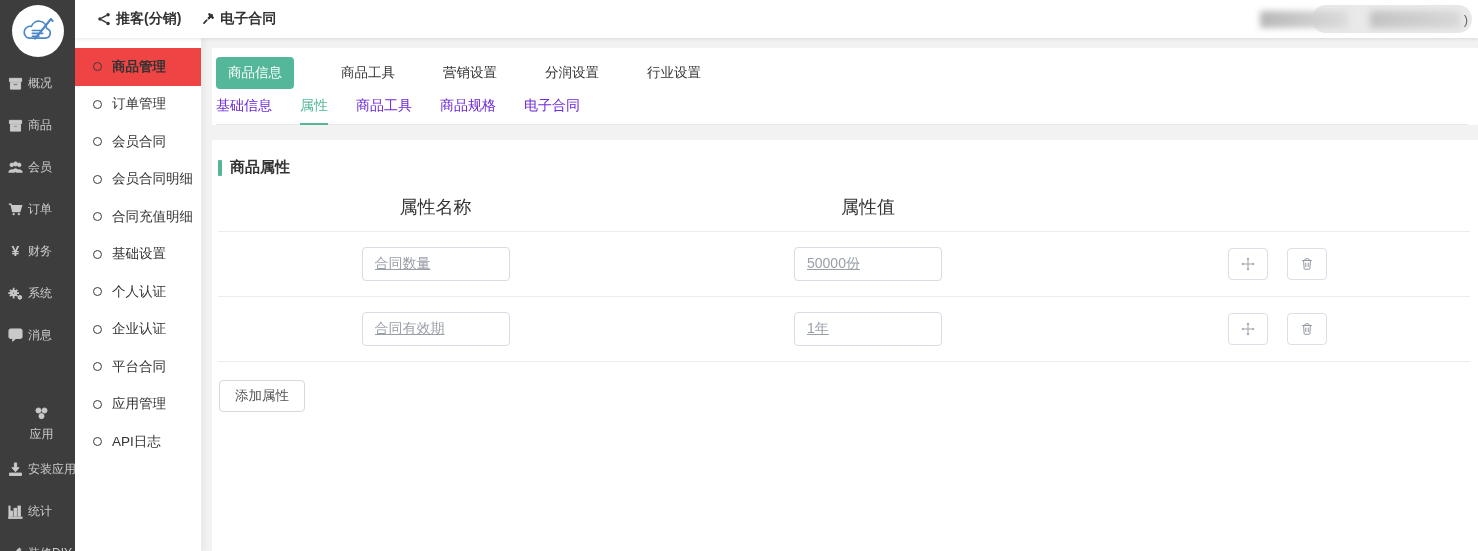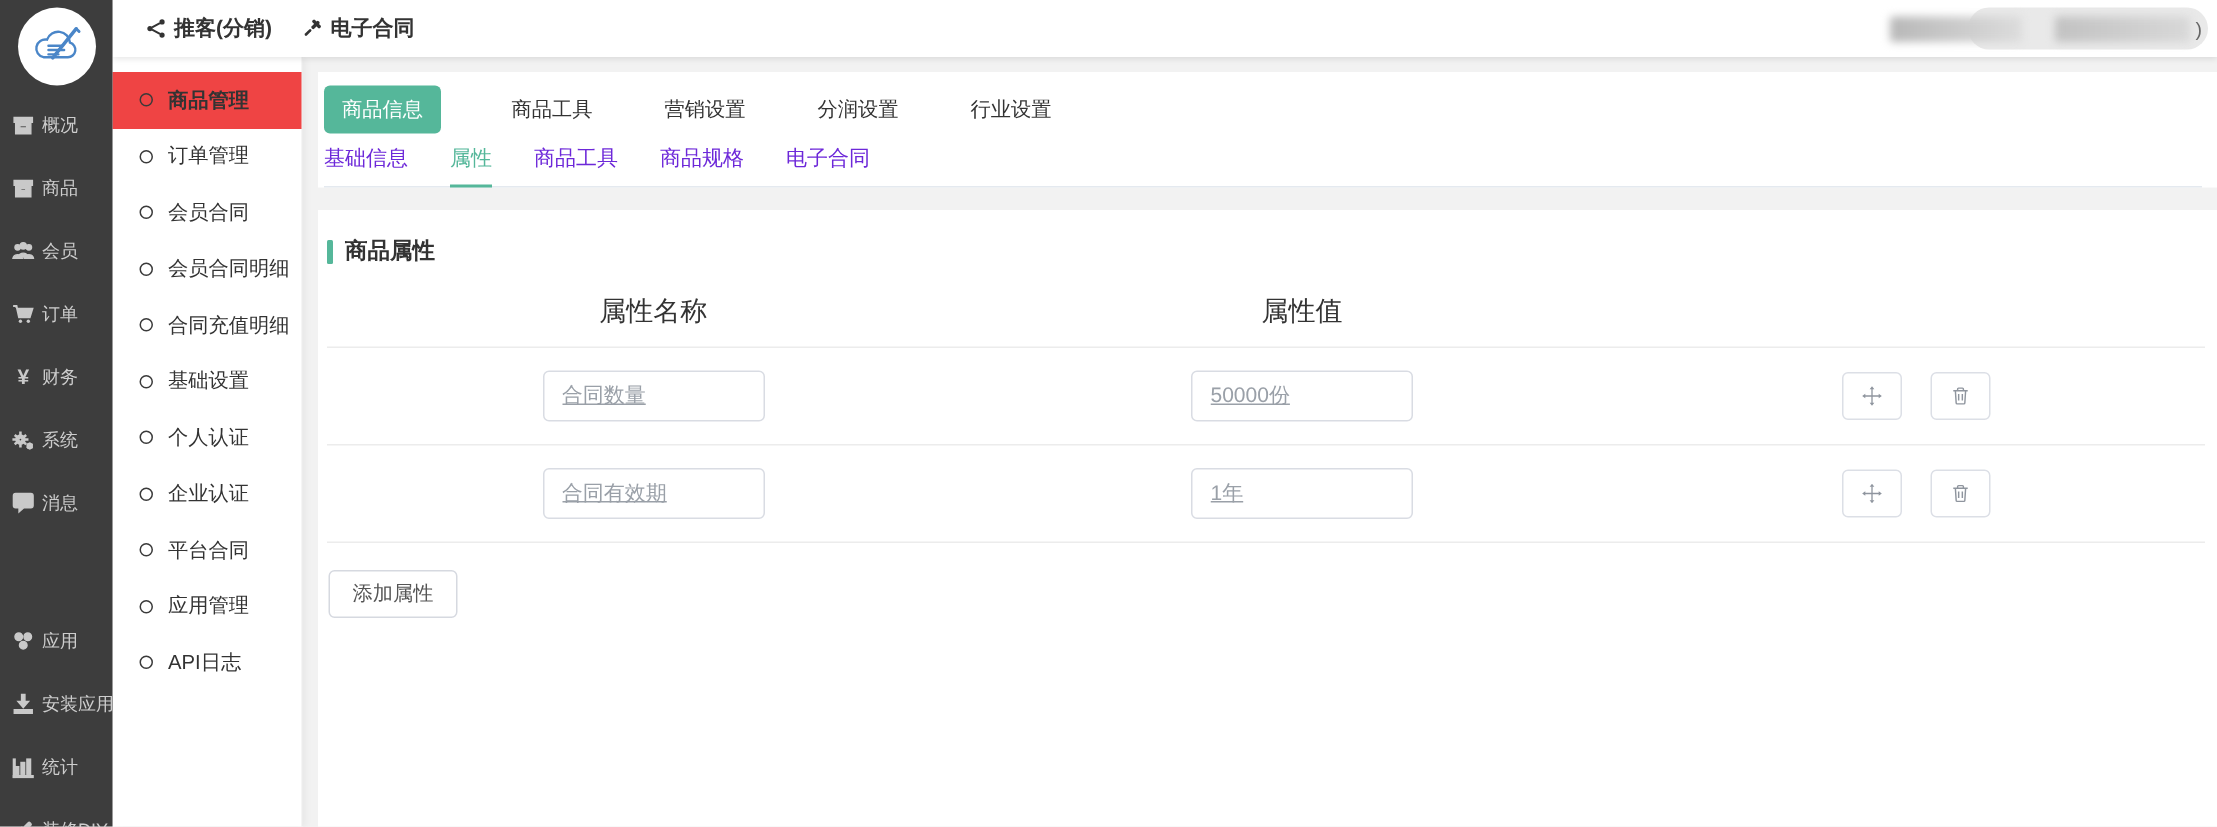--- a/index.html
+++ b/index.html
@@ -25,21 +25,21 @@
   .sidebar { position:absolute; left:0; top:0; width:75px; height:551px; background:#3d3d3d; z-index:40; }
   .logo-wrap { height:62px; display:flex; align-items:center; justify-content:center; }
   .logo-circle { width:52px; height:52px; border-radius:50%; background:#fff; display:flex;
     align-items:center; justify-content:center; }
   .logo-circle svg { width:38px; height:38px; }
   .side-item { height:42px; display:flex; align-items:center; padding-left:8px; gap:5px;
     color:#cdcdcd; font-size:12px; cursor:pointer; white-space:nowrap; }
   .side-item .ic { width:15px; height:15px; flex:0 0 15px; display:inline-flex; align-items:center;
     justify-content:center; color:#c9c9c9; font-size:14px; font-weight:bold; }
   .side-item .ic svg { width:15px; height:15px; fill:#c9c9c9; stroke:#c9c9c9; }
-  .side-item.gap-before { margin-top:50px; }
+  .side-item.gap-before { margin-top:50px;flex-direction:column; }
 
   
   .submenu { position:absolute; left:75px; top:38px; bottom:0; width:127px; background:#fff;
     border-right:1px solid #ececec; box-shadow:2px 0 5px rgba(0,0,0,.05); z-index:20; padding-top:10px; }
   .submenu-item { height:37.5px; display:flex; align-items:center; gap:10px; padding-left:18px;
     font-size:13.5px; color:#333; cursor:pointer; }
   .submenu-item .dot { width:9px; height:9px; border:1.6px solid #3a3a3a; border-radius:50%;
     flex:0 0 9px; }
   .submenu-item.active { background:#ef4444; font-weight:bold; }
 

